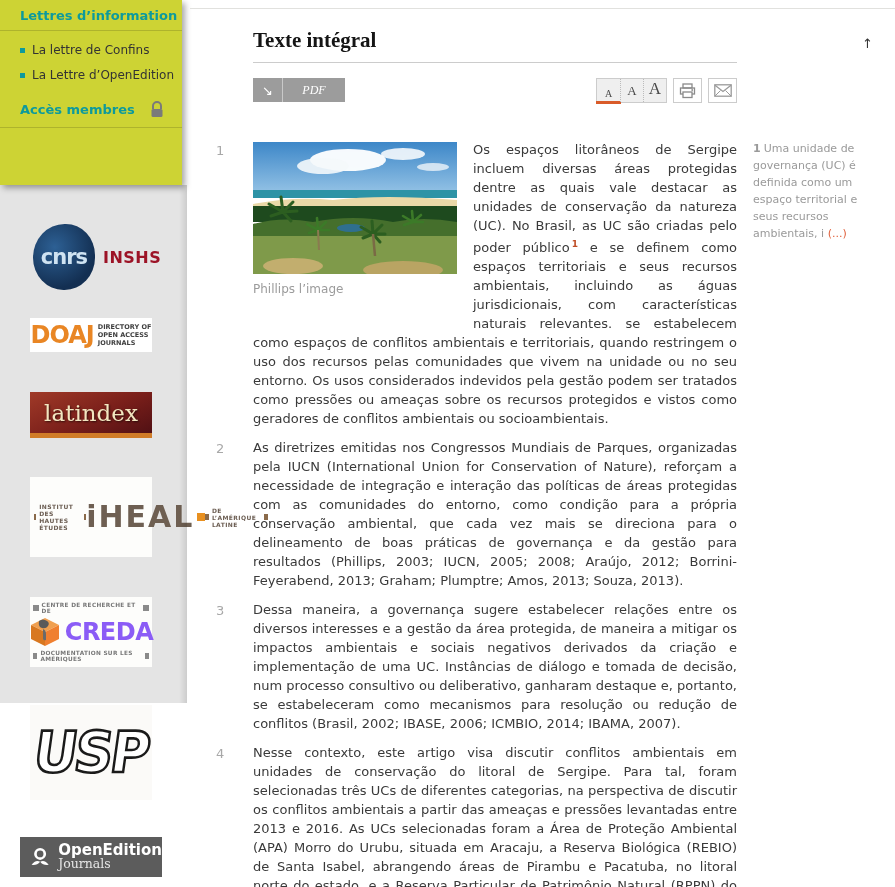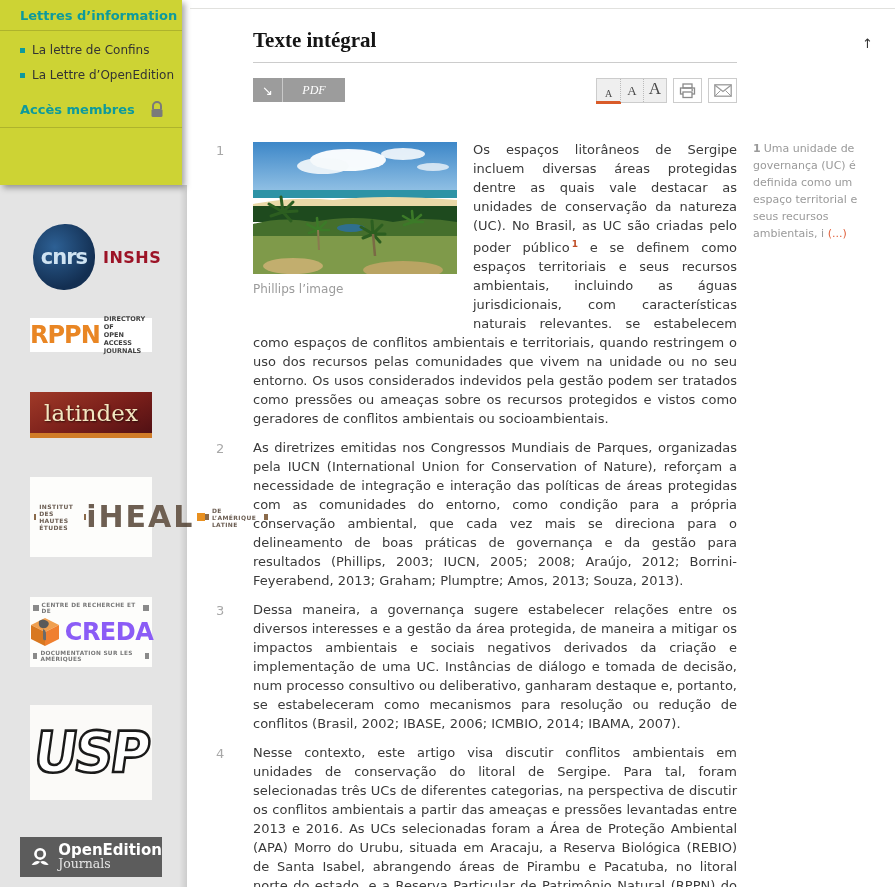--- a/index.html
+++ b/index.html
@@ -5,21 +5,21 @@
   :root{
     --teal:#0d9a9c; --yellow:#cdd334; --link-orange:#e0603c;
     --sup-orange:#bf4d26; --accent-underline:#d95b29;
   }
   *{box-sizing:border-box;margin:0;padding:0;}
   html,body{background:#fff;}
   #page{position:relative;width:895px;height:887px;overflow:hidden;background:#fff;
         font-family:"DejaVu Sans",sans-serif;color:#3a3a3a;}
 
   
-  .gray-col{position:absolute;left:0;top:185px;width:187px;height:702px;background:#e4e4e4;padding-left:27px;}
+  .gray-col{position:absolute;left:0;top:185px;width:187px;height:518px;background:#e4e4e4;padding-left:27px;}
   .gray-col::after{content:"";position:absolute;top:0;right:0;width:8px;height:100%;
         background:linear-gradient(to right,rgba(0,0,0,0),rgba(0,0,0,0.10));}
   .logo{position:absolute;display:block;cursor:pointer;}
 
   
   .cnrs{left:33px;top:37px;width:130px;height:70px;display:flex;align-items:center;}
   .cnrs-blob{width:62px;height:66px;border-radius:52% 48% 50% 50%;
         background:radial-gradient(circle at 35% 35%,#2d6094,#132f52 70%);
         display:flex;align-items:center;justify-content:center;}
   .cnrs-txt{color:#cfe3f2;font-weight:bold;font-size:21px;letter-spacing:-1px;}
@@ -136,21 +136,21 @@
   <div class="gray-col">
 
     <div class="logo cnrs">
       <span class="cnrs-blob">
         <span class="cnrs-txt">cnrs</span>
       </span>
       <span class="cnrs-dept">INSHS</span>
     </div>
 
     <div class="logo doaj">
-      <span class="doaj-name">RPPN</span>
+      <span class="doaj-name">DOAJ</span>
       <span class="doaj-tag">DIRECTORY OF
 OPEN ACCESS
 JOURNALS</span>
     </div>
 
     <div class="logo latindex">
       <span class="latindex-name">latindex</span>
     </div>
 
     <div class="logo iheal">

